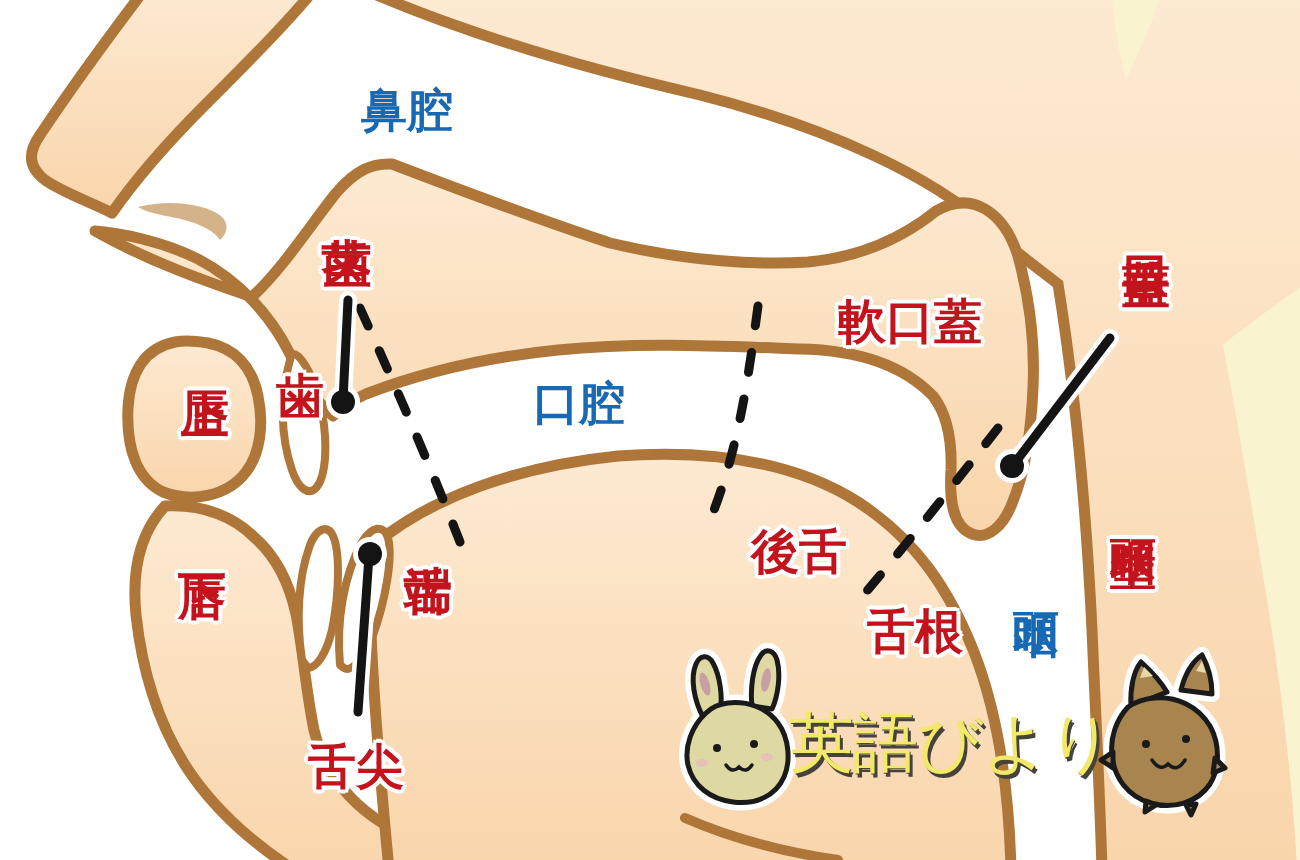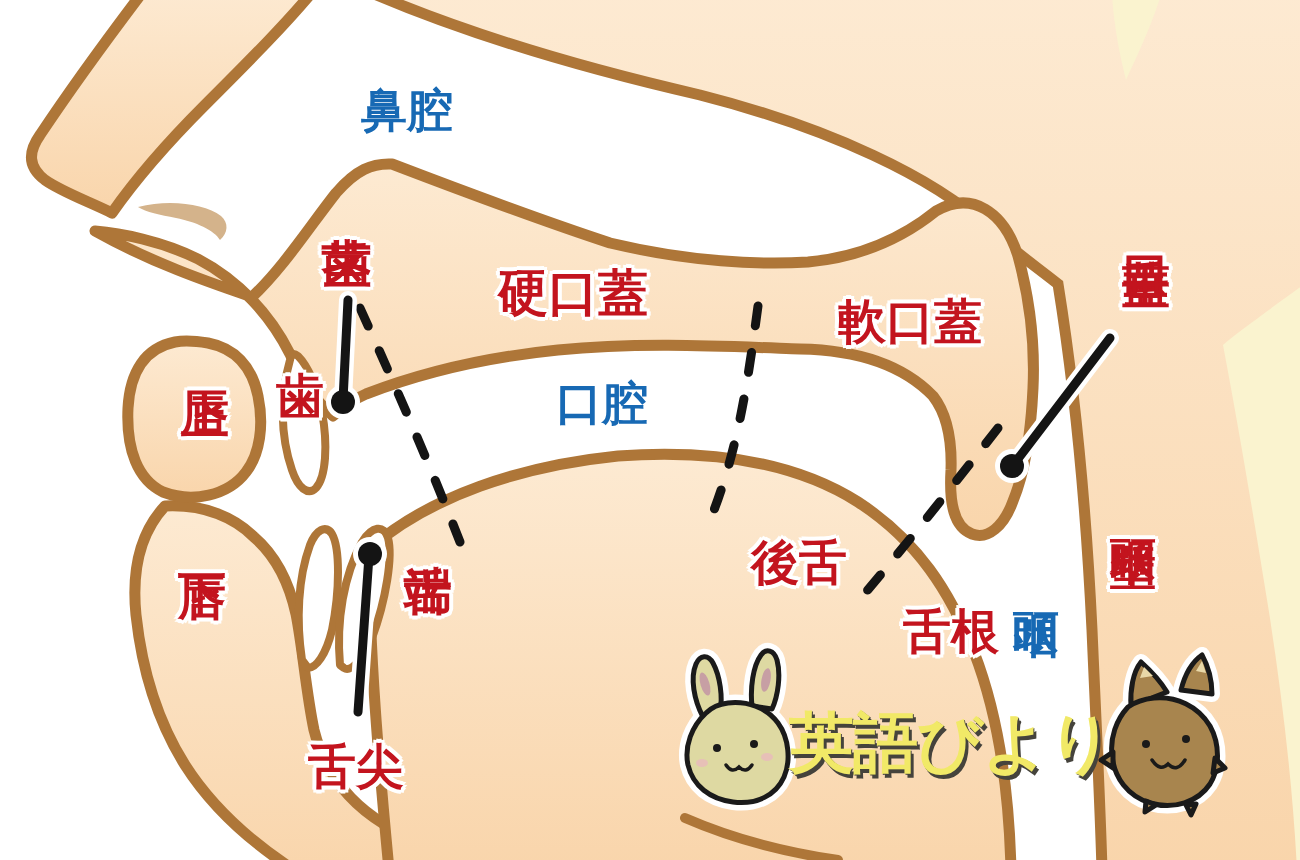--- a/index.html
+++ b/index.html
@@ -9,21 +9,21 @@
   .stage svg{position:absolute;left:0;top:0;}
   .lbl{position:absolute;font-weight:bold;line-height:1.02;white-space:nowrap;
        text-shadow:-3px -3px 0 #fff,3px -3px 0 #fff,-3px 3px 0 #fff,3px 3px 0 #fff,
                    -4px 0 0 #fff,4px 0 0 #fff,0 -4px 0 #fff,0 4px 0 #fff;}
   .red{color:#c3141e;}
   .blue{color:#1769b4;}
   .v{writing-mode:vertical-rl;text-orientation:upright;}
   .s50{font-size:50px;}
   .s48{font-size:48px;}
   .s46{font-size:46px;}
-  .logo-text{position:absolute;left:789px;top:699px;font-size:65px;font-weight:bold;
+  .logo-text{position:absolute;left:789px;top:699px;font-size:65px;font-weight:normal;
        color:#f1e967;letter-spacing:-1px;
        text-shadow:3px 4px 0 #45433c,1px 1px 0 #45433c;}
 </style>
 </head>
 <body>
 
 <div class="stage">
 
 <svg width="1300" height="860" viewBox="0 0 1300 860">
   <defs>
@@ -145,29 +145,28 @@
     <path d="M1140,678 L1144,667 L1153,676 Z" fill="#e8d8a8"></path>
     <path d="M1196,671 L1202,661 L1206,673 Z" fill="#e8d8a8"></path>
     <circle cx="1146" cy="744" r="4" fill="#1a1a1a"></circle>
     <circle cx="1186" cy="739" r="4" fill="#1a1a1a"></circle>
     <path d="M1152,760 q8,12 16,4 q9,9 17,-4" fill="none" stroke="#1a1a1a" stroke-width="3.5" stroke-linecap="round"></path>
   </g>
 </svg>
 
 <div class="lbl blue s46" style="left:361px;top:87px;">鼻腔</div>
 <div class="lbl red s50 v" style="left:321px;top:198px;">歯茎</div>
-<div class="lbl red s50" style="left:498px;top:268px;">硬口蓋</div>
 <div class="lbl red s48" style="left:838px;top:301px;font-family:Liberation Mono, monospace;">軟口蓋</div>
 <div class="lbl red s48 v" style="left:1122px;top:221px;">口蓋垂</div>
 <div class="lbl red s48 v" style="left:181px;top:352px;">上唇</div>
 <div class="lbl red s48" style="left:276px;top:372px;">歯</div>
-<div class="lbl blue s46" style="left:556px;top:380px;">口腔</div>
-<div class="lbl red s48" style="left:751px;top:538px;">後舌</div>
+<div class="lbl blue s46" style="left:533px;top:380px;">口腔</div>
+<div class="lbl red s48" style="left:751px;top:527px;">後舌</div>
 <div class="lbl red s48 v" style="left:178px;top:537px;">下唇</div>
 <div class="lbl red s48 v" style="left:404px;top:527px;">舌端</div>
 <div class="lbl red s48" style="left:308px;top:742px;text-align:right;">舌尖</div>
-<div class="lbl red s48" style="left:903px;top:607px;">舌根</div>
+<div class="lbl red s48" style="left:867px;top:607px;">舌根</div>
 <div class="lbl blue s46 v" style="left:1013px;top:577px;">咽頭</div>
 <div class="lbl red s46 v" style="left:1110px;top:504px;">咽頭壁</div>
 
 <div class="logo-text">英語びより</div>
 
 </div>
 
 </body></html>

